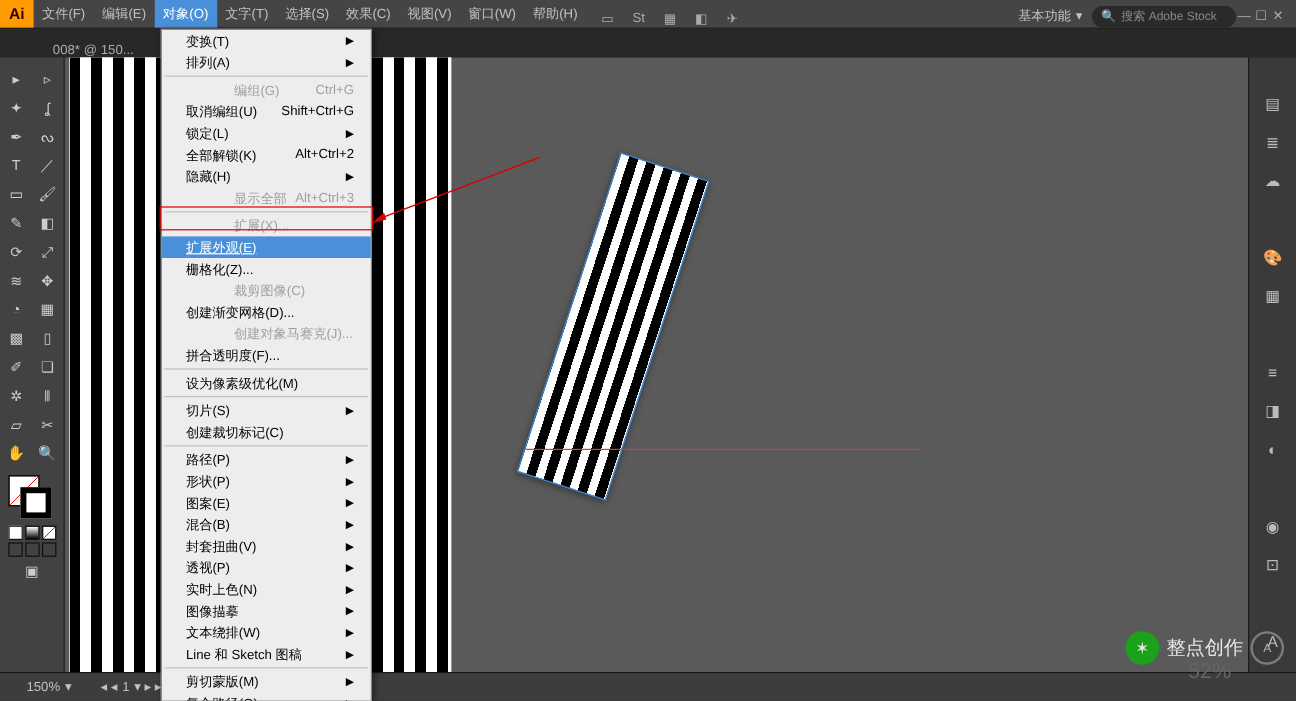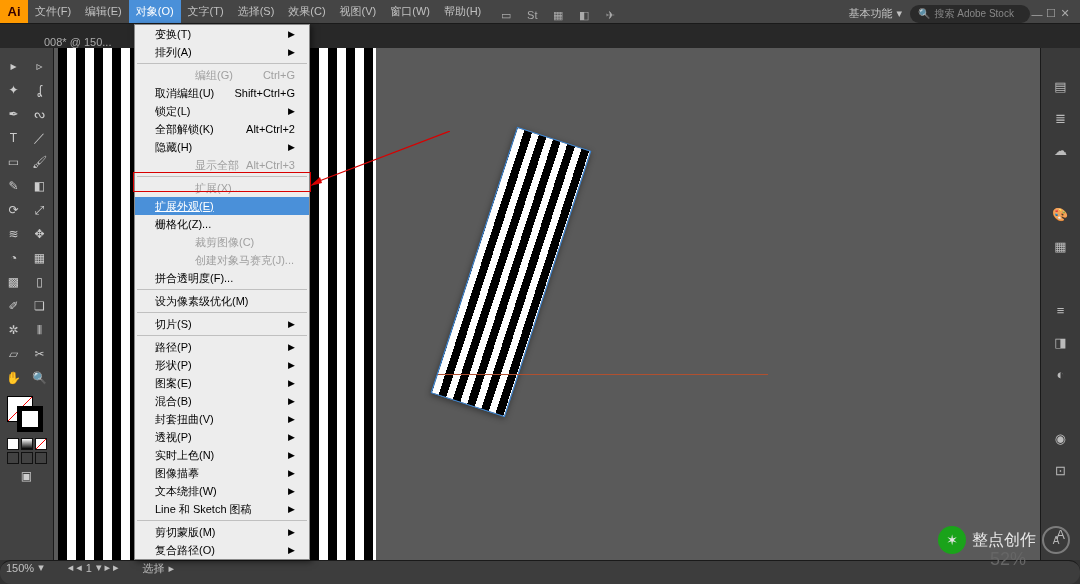--- a/index.html
+++ b/index.html
@@ -38,21 +38,21 @@
 .dd-sep { height:1px; background:#c0c0c0; margin:2px 2px;}
 .callout-red { position:absolute; border:1px solid #d80000; }
 .callout-box { left:133px; top:172px; width:178px; height:20px; z-index:60;}
 .arrow-line { position:absolute; left:310px; top:131px; width:140px; height:55px; z-index:60;}
 .arrow-line svg { width:100%; height:100%;}
 .hline { position:absolute; left:384px; top:326px; width:330px; height:0; border-top:1px solid #b05030; z-index:40;}
 .rpanels { width:40px; background:#3a3a3a; border-left:1px solid #1a1a1a; display:flex; flex-direction:column; align-items:center; padding-top:20px; gap:10px;}
 .rpanel-group { display:flex; flex-direction:column; gap:8px; padding:6px 0;}
 .rp-icon { width:24px; height:24px; display:flex; align-items:center; justify-content:center; color:#bbb; font-size:13px;}
 .rpanels-sep{width:30px;height:1px;background:#222;margin:4px 0;}
-.statusbar { position:absolute; bottom:0; left:0; right:0; height:24px; background:#3d3d3d; display:flex; align-items:flex-start; font-size:11px; gap:12px; padding:0 0; border-top:1px solid #1a1a1a;border-radius:11px;}
+.statusbar { position:absolute; bottom:0; left:0; right:0; height:24px; background:#3d3d3d; display:flex; align-items:center; font-size:11px; gap:12px; padding:0 16px; border-top:1px solid #1a1a1a;}
 .status-seg { display:flex; align-items:center; gap:4px; padding:0 6px;}
 .watermark { position:absolute; right:10px; bottom:30px; display:flex; align-items:center; gap:6px; color:#fff; font-size:16px; opacity:.85; z-index:70;}
 .wm-circle { width:28px; height:28px; border-radius:50%; background:#10b010; display:flex; align-items:center; justify-content:center; color:#fff; font-size:14px;}
 .pct-badge{position:absolute;right:54px;bottom:14px;color:#666;font-size:18px;z-index:65;}
 .avatar-circle{width:28px;height:28px;border-radius:50%;border:2px solid #888;display:flex;align-items:center;justify-content:center;font-size:10px;color:#ccc;}
 </style>
 </head>
 <body>
 
 <div class="menubar">
@@ -248,34 +248,40 @@
     </div>
     <div class="dd-item hi">
       <span>扩展外观(E)</span>
     </div>
     <div class="dd-item">
       <span>栅格化(Z)...</span>
     </div>
     <div class="dd-item disabled">
       <span>裁剪图像(C)</span>
     </div>
+    <div class="dd-item">
+      <span>创建渐变网格(D)...</span>
+    </div>
     <div class="dd-item disabled">
       <span>创建对象马赛克(J)...</span>
     </div>
     <div class="dd-item">
       <span>拼合透明度(F)...</span>
     </div>
     <div class="dd-sep"></div>
     <div class="dd-item">
       <span>设为像素级优化(M)</span>
     </div>
     <div class="dd-sep"></div>
     <div class="dd-item">
       <span>切片(S)</span>
       <span class="arrow">▶</span>
+    </div>
+    <div class="dd-item">
+      <span>创建裁切标记(C)</span>
     </div>
     <div class="dd-sep"></div>
     <div class="dd-item">
       <span>路径(P)</span>
       <span class="arrow">▶</span>
     </div>
     <div class="dd-item">
       <span>形状(P)</span>
       <span class="arrow">▶</span>
     </div>

